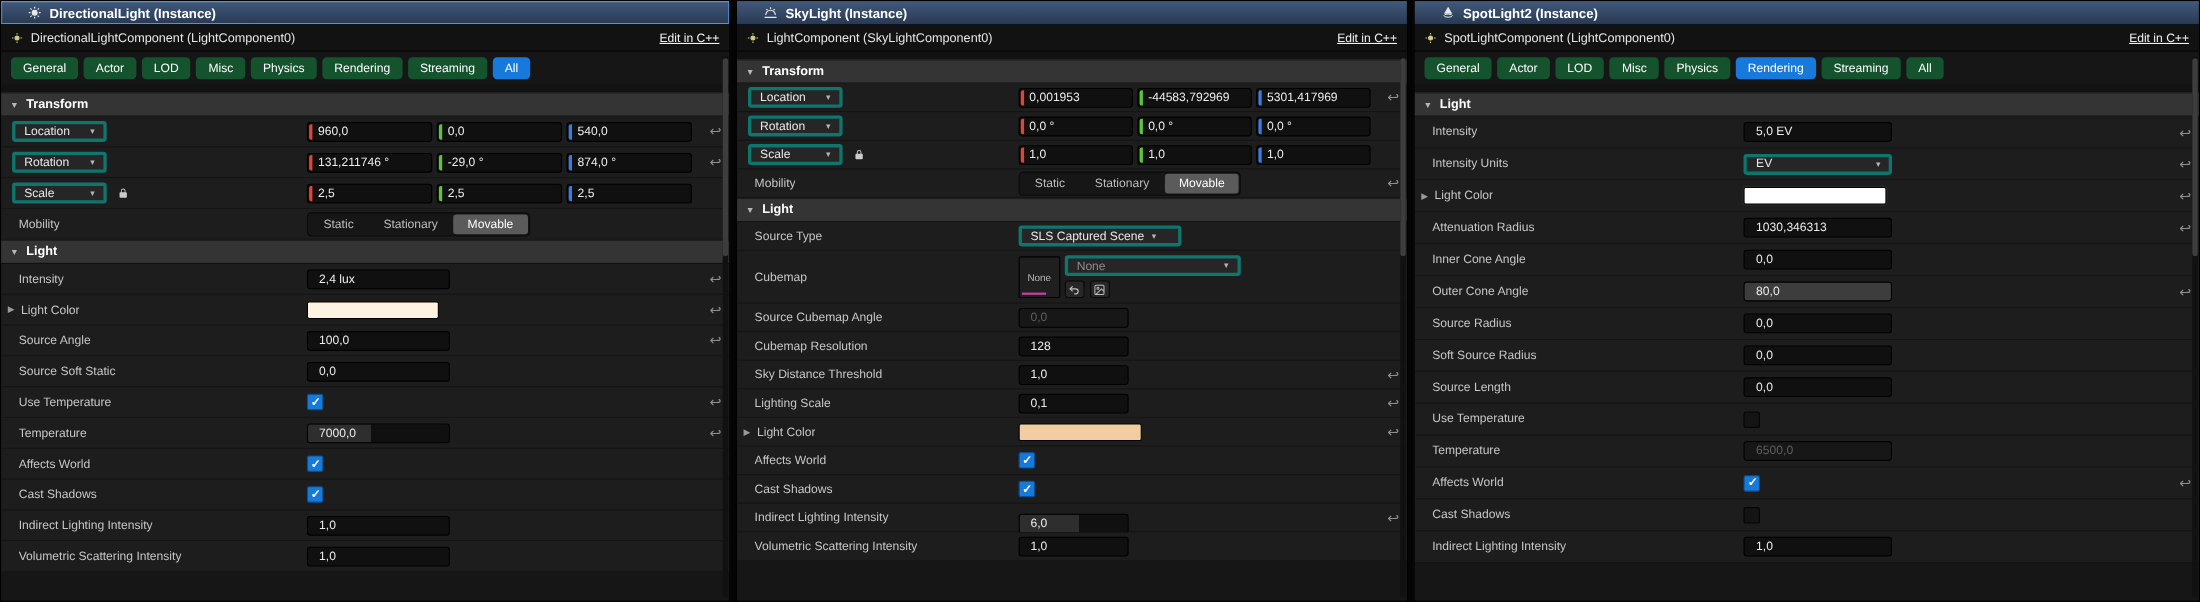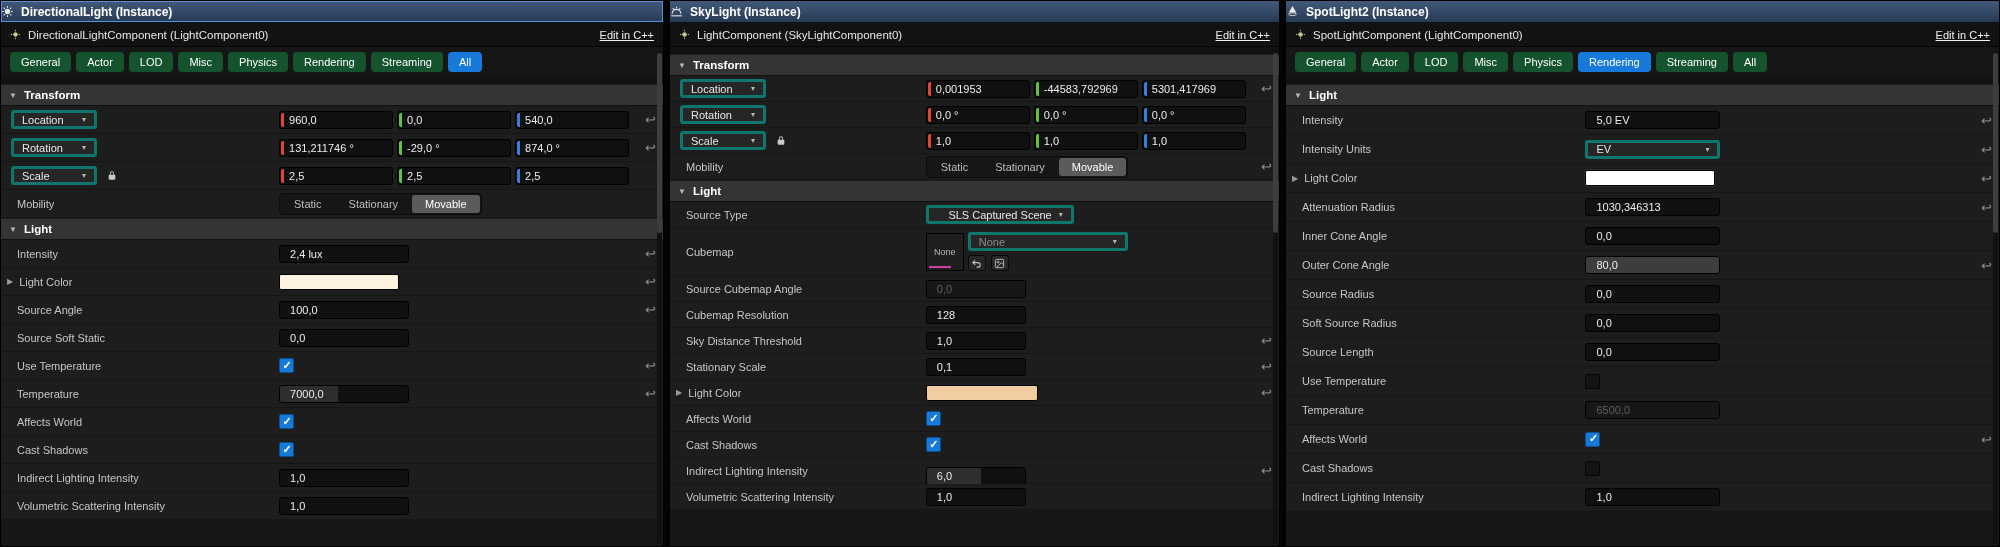--- a/index.html
+++ b/index.html
@@ -4,21 +4,21 @@
 <style>
   * { margin:0; padding:0; box-sizing:border-box; }
   html,body { width:2000px; height:547px; background:#040404; overflow:hidden;
               font-family:"Liberation Sans", sans-serif; }
   .root { display:flex; gap:5px; width:2000px; height:547px; }
   .panel { background:#161616; height:547px; position:relative; overflow:hidden;
            display:flex; flex-direction:column; border:1px solid #000; }
   .p1 { width:664px; } .p2 { width:611px; } .p3 { width:715px; }
 
   
-  .titlebar { height:22px; flex:0 0 22px; display:flex; align-items:center; gap:7px; padding:0 0;
+  .titlebar { height:22px; flex:0 0 22px; display:flex; align-items:center; gap:7px; padding:0 24px;
               background:linear-gradient(180deg,#42597a,#273a53); border-bottom:1px solid #0a121c; }
   .p1 .titlebar { box-shadow: inset 0 0 0 1px #4f93d8; }
   .title { color:#ffffff; font-weight:bold; font-size:12px; white-space:nowrap; }
   .ticon { display:flex; align-items:center; }
 
   
   .comp-row { height:24px; flex:0 0 24px; display:flex; align-items:center; gap:7px; padding:0 9px;
               background:#121212; border-bottom:1px solid #040404; }
   .cname { color:#e6e6e6; font-size:11.5px; white-space:nowrap;text-align:center; }
   .edit-link { margin-left:auto; color:#f2f2f2; font-size:11px; text-decoration:underline; cursor:pointer; white-space:nowrap; }
@@ -63,21 +63,21 @@
   .field.disabled { color:#5f5f5f; background:#171717; }
   .field.filled { background:#3d3d3d; }
   .field.fill45 { background:linear-gradient(90deg,#2e2e2e 0 45%,#101010 45%); }
   .field.fill55 { background:linear-gradient(90deg,#2e2e2e 0 55%,#101010 55%);margin-top:10px; }
 
   .combo { background:#262626; border:3px solid #0f766e; border-radius:3px; height:19px;
            display:flex; align-items:center; gap:7px; padding:0 8px; cursor:pointer; }
   .ctext { color:#e8e8e8; font-size:11px; white-space:nowrap; }
   .chev { color:#b5b5b5; font-size:8px; }
   .combo.axes { width:86px; justify-content:space-between; }
-  .combo.wide { min-width:148px; justify-content:flex-end; }
+  .combo.wide { min-width:148px; justify-content:flex-start; }
   .combo.units { width:135px; justify-content:space-between; }
   .combo.dim { width:160px; justify-content:space-between; }
   .combo.dim .ctext { color:#8b8b8b; }
 
   .lock-btn { display:flex; align-items:center; justify-content:center; width:18px; height:18px; cursor:pointer; }
 
   .seg-group { display:flex; background:#161616; border:1px solid #0b0b0b; border-radius:4px; padding:1px; gap:1px; }
   .seg { padding:3px 13px; border-radius:3px; color:#bdbdbd; font-size:11px; cursor:pointer; white-space:nowrap; }
   .seg.active { background:#5b5b5b; color:#ffffff; }
 
@@ -478,21 +478,21 @@
           <span class="plabel">Sky Distance Threshold</span>
         </div>
       <div class="vcol">
         <div class="field single">1,0</div>
         <span class="reset">↩</span>
       </div>
     </div>
 
     <div class="row">
       <div class="lcol">
-          <span class="plabel">Stationary Scale</span>
+          <span class="plabel">Lighting Scale</span>
         </div>
       <div class="vcol">
         <div class="field single">0,1</div>
         <span class="reset">↩</span>
       </div>
     </div>
 
     <div class="row">
       <div class="lcol xcol">
         <span class="exp">▶</span>

